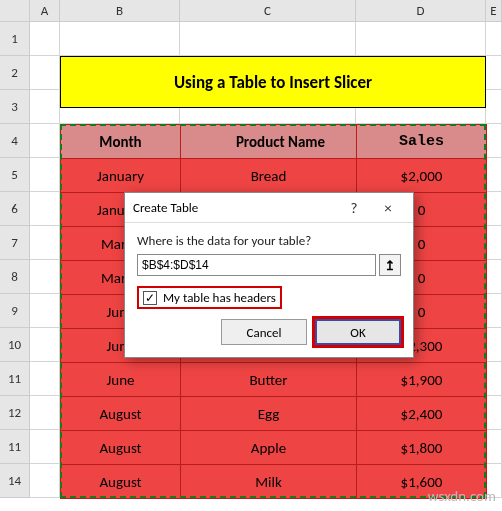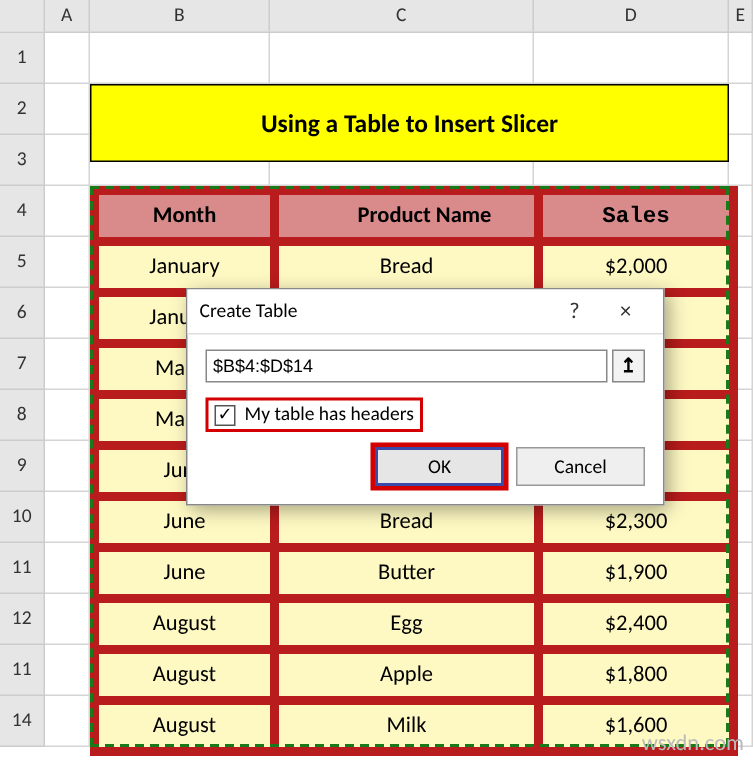--- a/index.html
+++ b/index.html
@@ -32,33 +32,33 @@
 .title-cell {
   position: absolute; left: 30px; top: 34px; width: 426px; height: 52px;
   background: #ffff00; font-weight: bold; font-size: 17px;
   border: 1px solid #000; display: flex; align-items: center; justify-content: center;
 }
 .table-area {
   position: absolute; left: 30px; top: 102px;
 }
 .table-area table { border-collapse: collapse; }
 .table-area th, .table-area td {
-  border: 6px solid #b91c1c; height: 34px; text-align: center; font-size: 15px;
+  border: 1px solid #b91c1c; height: 34px; text-align: center; font-size: 15px;
 }
 .table-area th { background: #d98b8b; font-weight: bold; }
-.table-area td { background: #fef9c3; }
+.table-area td { background: #ef4444; }
 .th-b { width: 120px; } .th-c { width: 176px; padding-left: 25px; } .th-d { width: 130px; font-family: Liberation Mono, monospace; }
 
 .marching-ants {
   position: absolute; left: 30px; top: 102px; width: 426px; height: 374px;
   border: 2px dashed #1a7a1a; pointer-events: none;
 }
 
 .dialog {
-  position: absolute; left: 124px; top: 192px; width: 319px;
+  position: absolute; left: 124px; top: 192px; width: 290px;
   background: #fff; border: 1px solid #888;
   box-shadow: 3px 3px 12px rgba(0,0,0,0.35);
   font-size: 13px;
 }
 .dlg-title {
   height: 30px; display: flex; align-items: center; padding: 0 8px;
   background: #fff; border-bottom: 1px solid #ddd;
 }
 .dlg-title-text { flex: 1; font-size: 13px; }
 .dlg-help, .dlg-close {
@@ -292,28 +292,29 @@
   </div>
 </div>
 
 <div class="dialog">
   <div class="dlg-title">
     <span class="dlg-title-text">Create Table</span>
     <div class="dlg-help">?</div>
     <div class="dlg-close">×</div>
   </div>
   <div class="dlg-body">
+    <div class="dlg-label">Where is the data for your table?</div>
     <div class="ref-row">
       <input class="ref-input" value="$B$4:$D$14" style="">
       <div class="ref-btn">↥</div>
     </div>
     <div class="check-row">
       <div class="checkbox">✓</div>
       <span>My table has headers</span>
     </div>
     <div class="dlg-buttons">
+      <div class="btn">Cancel</div>
       <div class="btn btn-ok">OK</div>
-      <div class="btn">Cancel</div>
     </div>
   </div>
 </div>
 
 <div class="watermark">wsxdn.com</div>
 
 </body></html>

